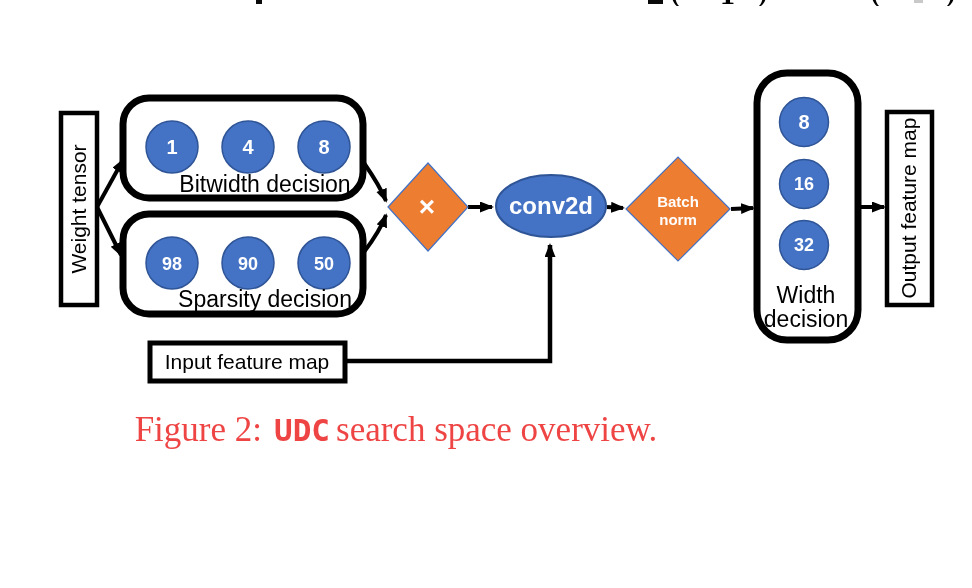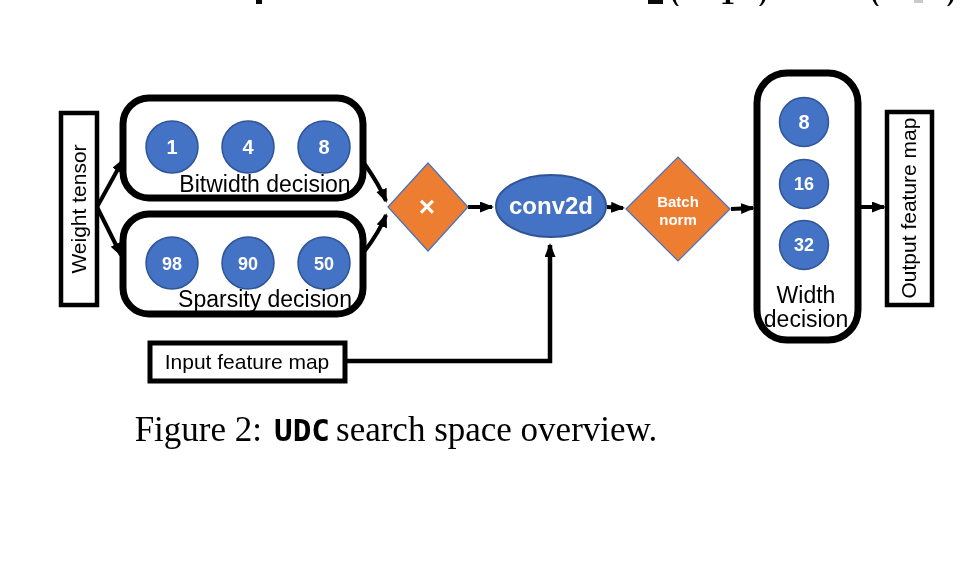--- a/index.html
+++ b/index.html
@@ -22,21 +22,21 @@
   text{font-family:"Liberation Sans",sans-serif;fill:#000;}
   .lbl{font-size:23px;}
   .lbl-sm{font-size:21px;}
   .numtxt{fill:#ffffff;font-weight:bold;font-size:20px;text-anchor:middle;}
   .numtxt2{fill:#ffffff;font-weight:bold;font-size:18px;text-anchor:middle;}
   .convtxt{fill:#ffffff;font-weight:bold;font-size:24px;text-anchor:middle;}
   .bntxt{fill:#ffffff;font-weight:bold;font-size:15px;text-anchor:middle;}
   .xtxt{fill:#ffffff;font-weight:bold;font-size:28px;text-anchor:middle;}
   
   #caption{position:absolute;top:410px;left:0;width:792px;text-align:center;
-           font-family:"Liberation Serif",serif;font-size:35px;color:#000000;white-space:nowrap;}
+           font-family:"Liberation Serif",serif;font-size:35px;color:#ef4444;white-space:nowrap;}
   #caption .cap-label{margin-right:12px;}
   #caption .cap-code{font-family:"DejaVu Sans Mono",monospace;font-weight:bold;font-size:31px;margin-right:6px;}
 </style>
 </head>
 <body>
 
 <div id="page">
 
   <div id="eqstrip">
     <span class="bar" style="left:256px;top:0;width:6px;height:4px;"></span>

